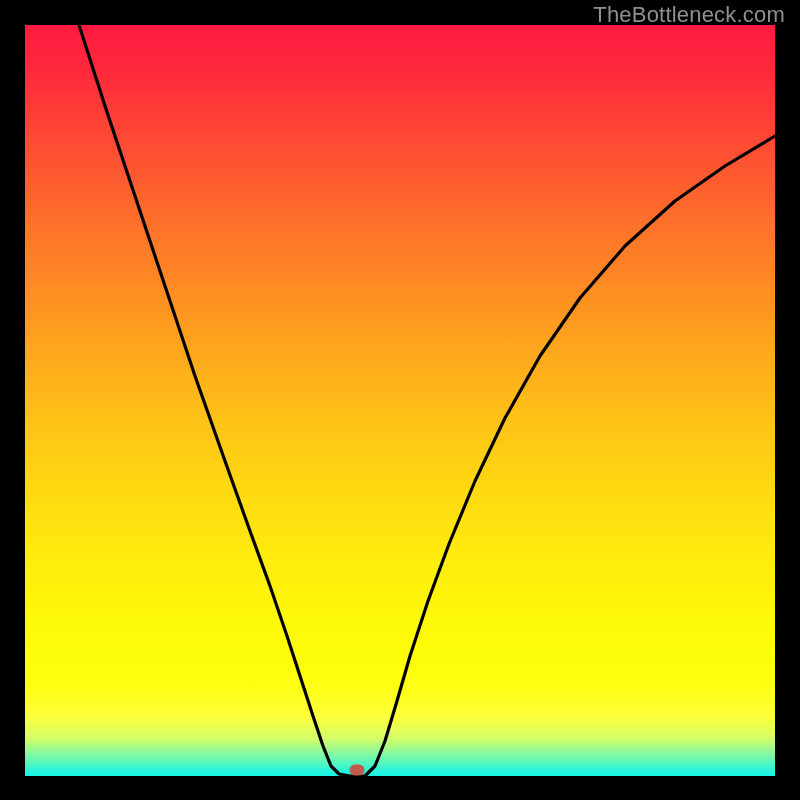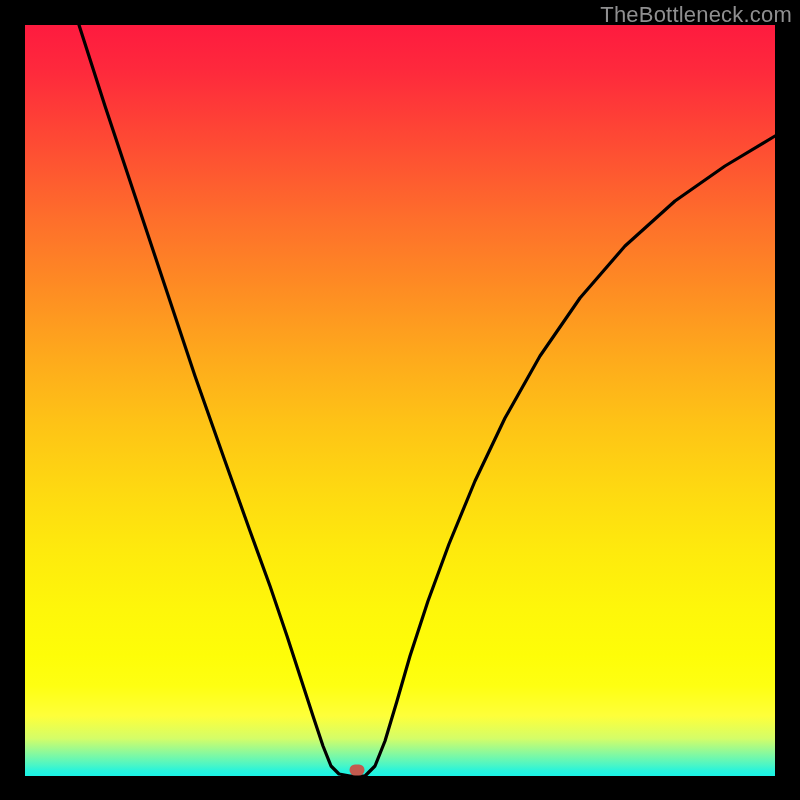--- a/index.html
+++ b/index.html
@@ -58,21 +58,21 @@
     position: absolute;
     width: 15px;
     height: 11px;
     background: #c35a4e;
     border-radius: 6px;
     transform: translate(-50%, -50%);
   }
   .watermark {
     position: absolute;
     top: 2px;
-    right: 8px;
+    right: 15px;
     color: #8f8f90;
     font-size: 22px;
     font-weight: 500;
     letter-spacing: 0.2px;
   }
 </style>
 </head>
 <body>
 
 <div class="frame">

